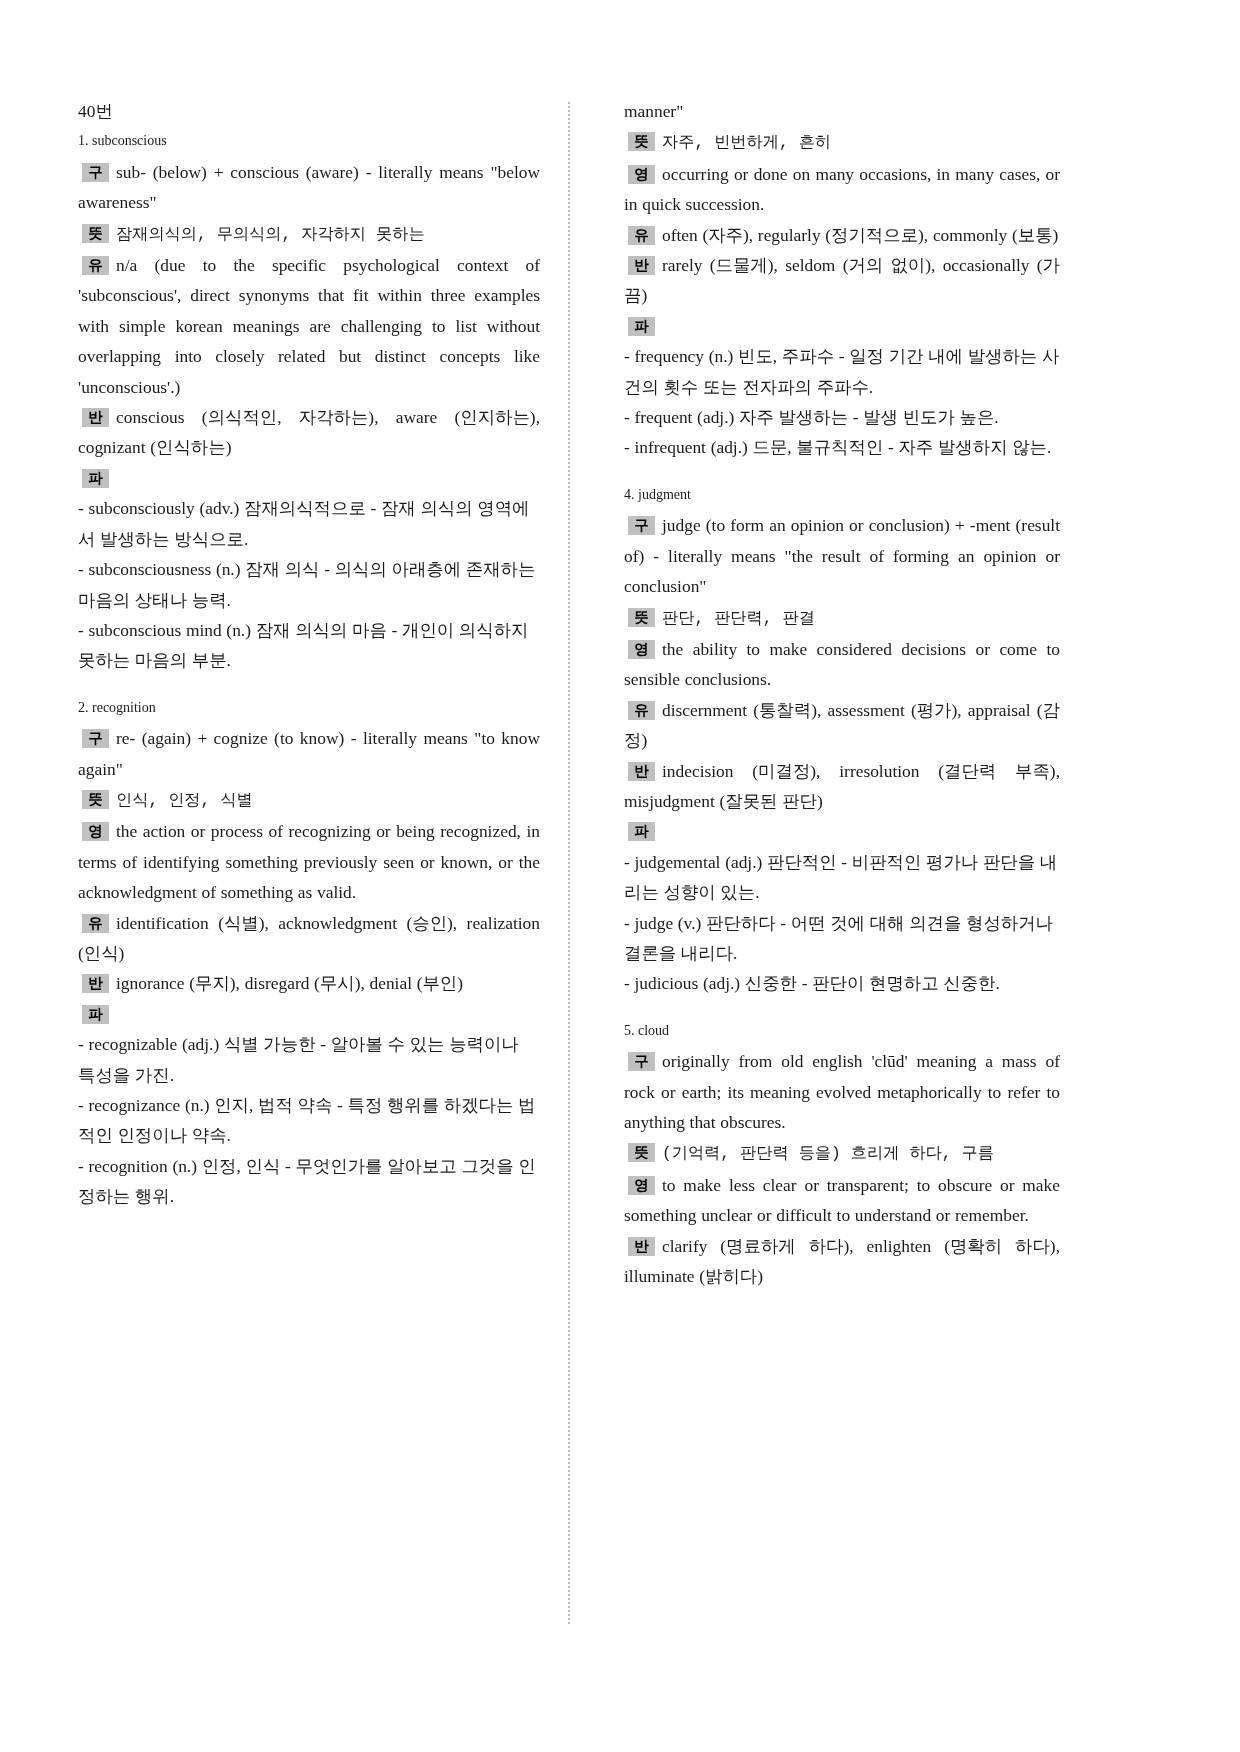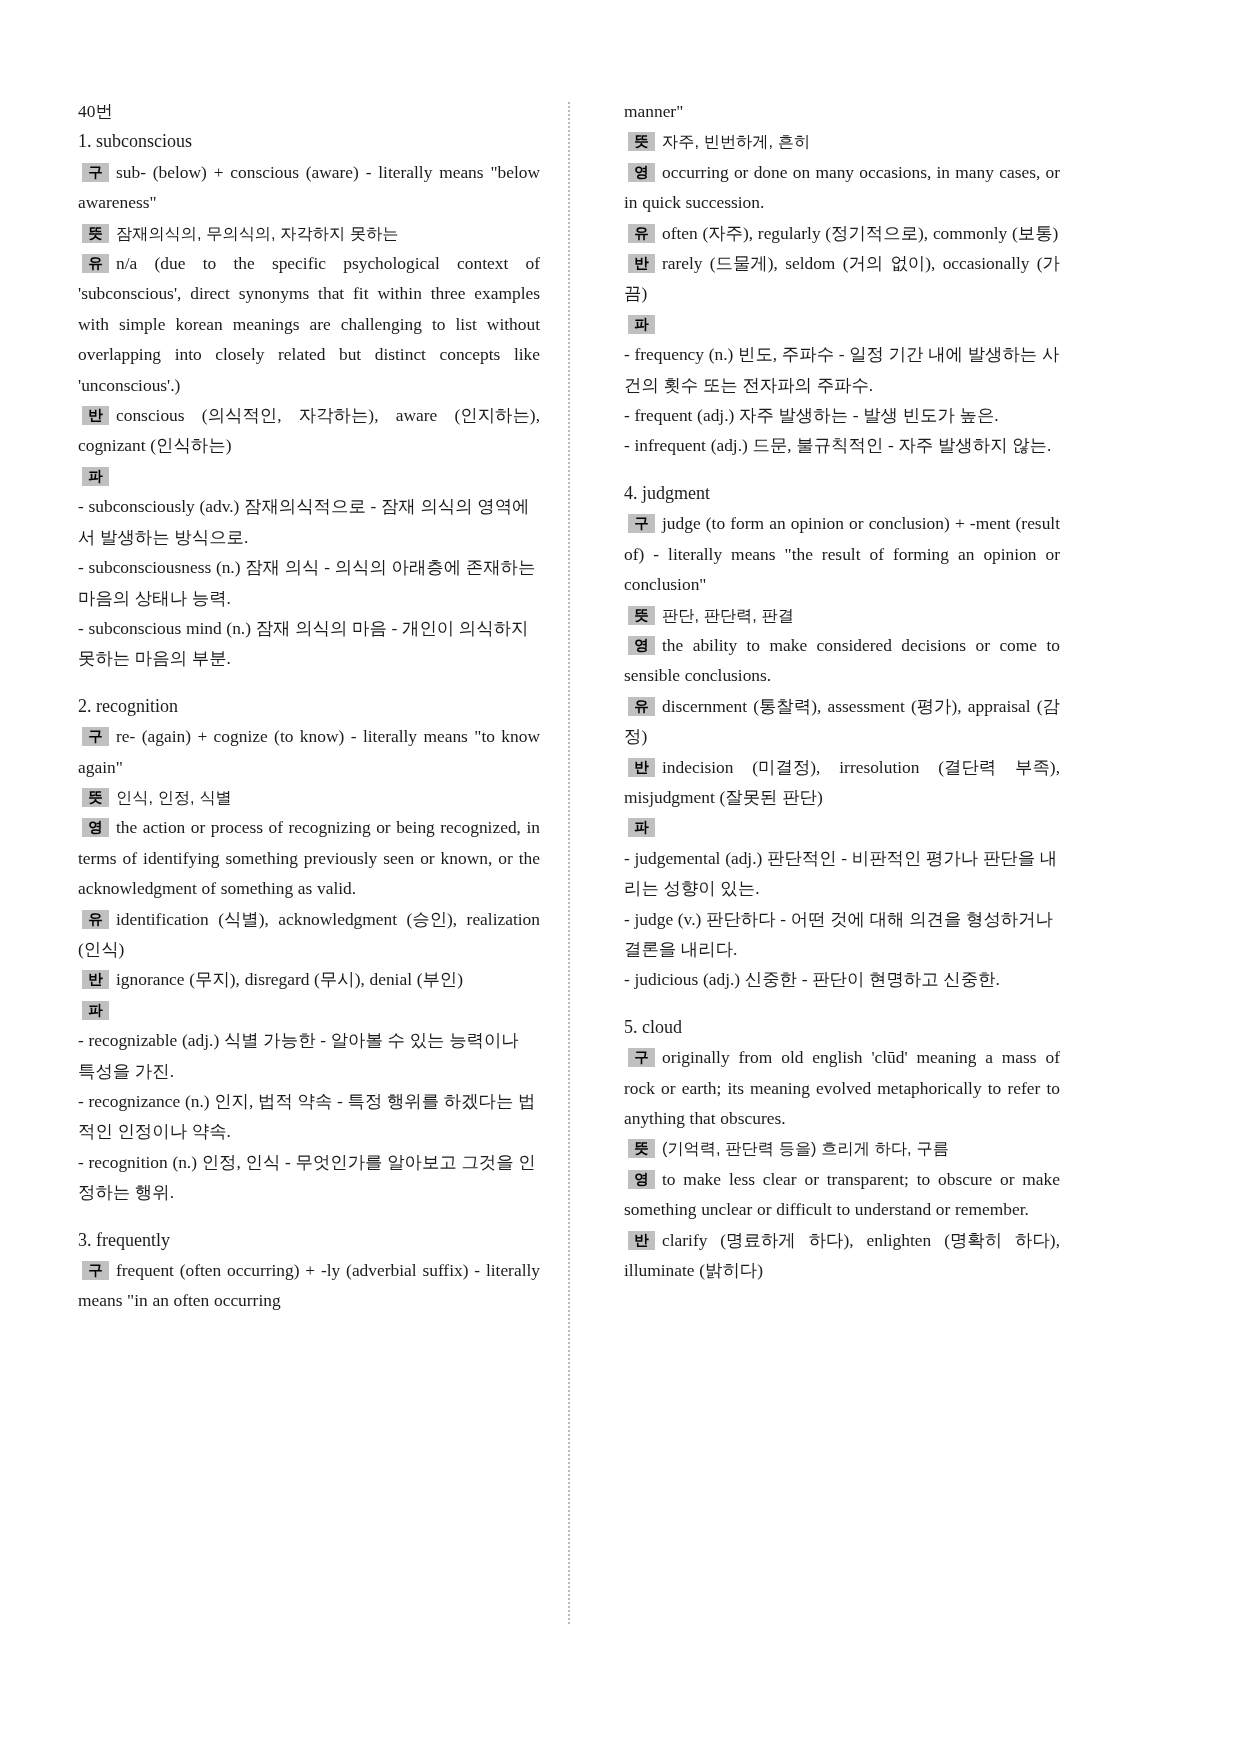--- a/index.html
+++ b/index.html
@@ -47,21 +47,21 @@
   .line {
     font-size: 17.4px;
     line-height: 30.4px;
     text-align: justify;
     text-justify: inter-word;
     margin: 0;
     word-spacing: 0.02em;
   }
   .line.nojust { text-align: left; }
   .headword {
-    font-size: 18px;
+    font-size: 14px;
     line-height: 30.4px;
     margin: 0;
   }
   .doc-title {
     font-size: 17.4px;
     line-height: 30.4px;
     margin: 0;
   }
   .entry { margin: 0 0 0 0; }
   .entry + .entry { margin-top: 17px; }
@@ -75,21 +75,21 @@
     font-weight: bold;
     font-size: 14.5px;
     line-height: 19px;
     padding: 0 5px;
     margin: 0 7px 0 4px;
     vertical-align: 1px;
     min-width: 17px;
     text-align: center;
   }
   .badge-only { margin-bottom: 0; }
-  .ko { font-family: Liberation Sans, sans-serif; font-size: 16.2px; }
+  .ko { font-family: Liberation Mono, monospace; font-size: 16.2px; }
   .seg { }
   .deriv { text-align: left; }
 </style>
 </head>
 <body>
 
 <div class="page">
   <div class="columns">
 
     <div class="col col-left">
@@ -142,29 +142,20 @@
           <span class="badge">반</span><span class="seg">ignorance (무지), disregard (무시), denial (부인)</span>
         </div>
         <div class="line badge-only">
           <span class="badge">파</span>
         </div>
         <div class="line deriv">- recognizable (adj.) 식별 가능한 - 알아볼 수 있는 능력이나 특성을 가진.</div>
         <div class="line deriv">- recognizance (n.) 인지, 법적 약속 - 특정 행위를 하겠다는 법적인 인정이나 약속.</div>
         <div class="line deriv">- recognition (n.) 인정, 인식 - 무엇인가를 알아보고 그것을 인정하는 행위.</div>
       </div>
 
-      <div class="entry">
-        <div class="headword">
-          <span>3.</span>
-          <span>frequently</span>
-        </div>
-        <div class="line">
-          <span class="badge">구</span><span class="seg">frequent (often occurring) + -ly (adverbial suffix) - literally means "in an often occurring</span>
-        </div>
-      </div>
 
     </div>
 
     <div class="divider"></div>
 
     <div class="col col-right">
 
       <div class="entry">
         <div class="line nojust">manner"</div>
         <div class="line nojust">

